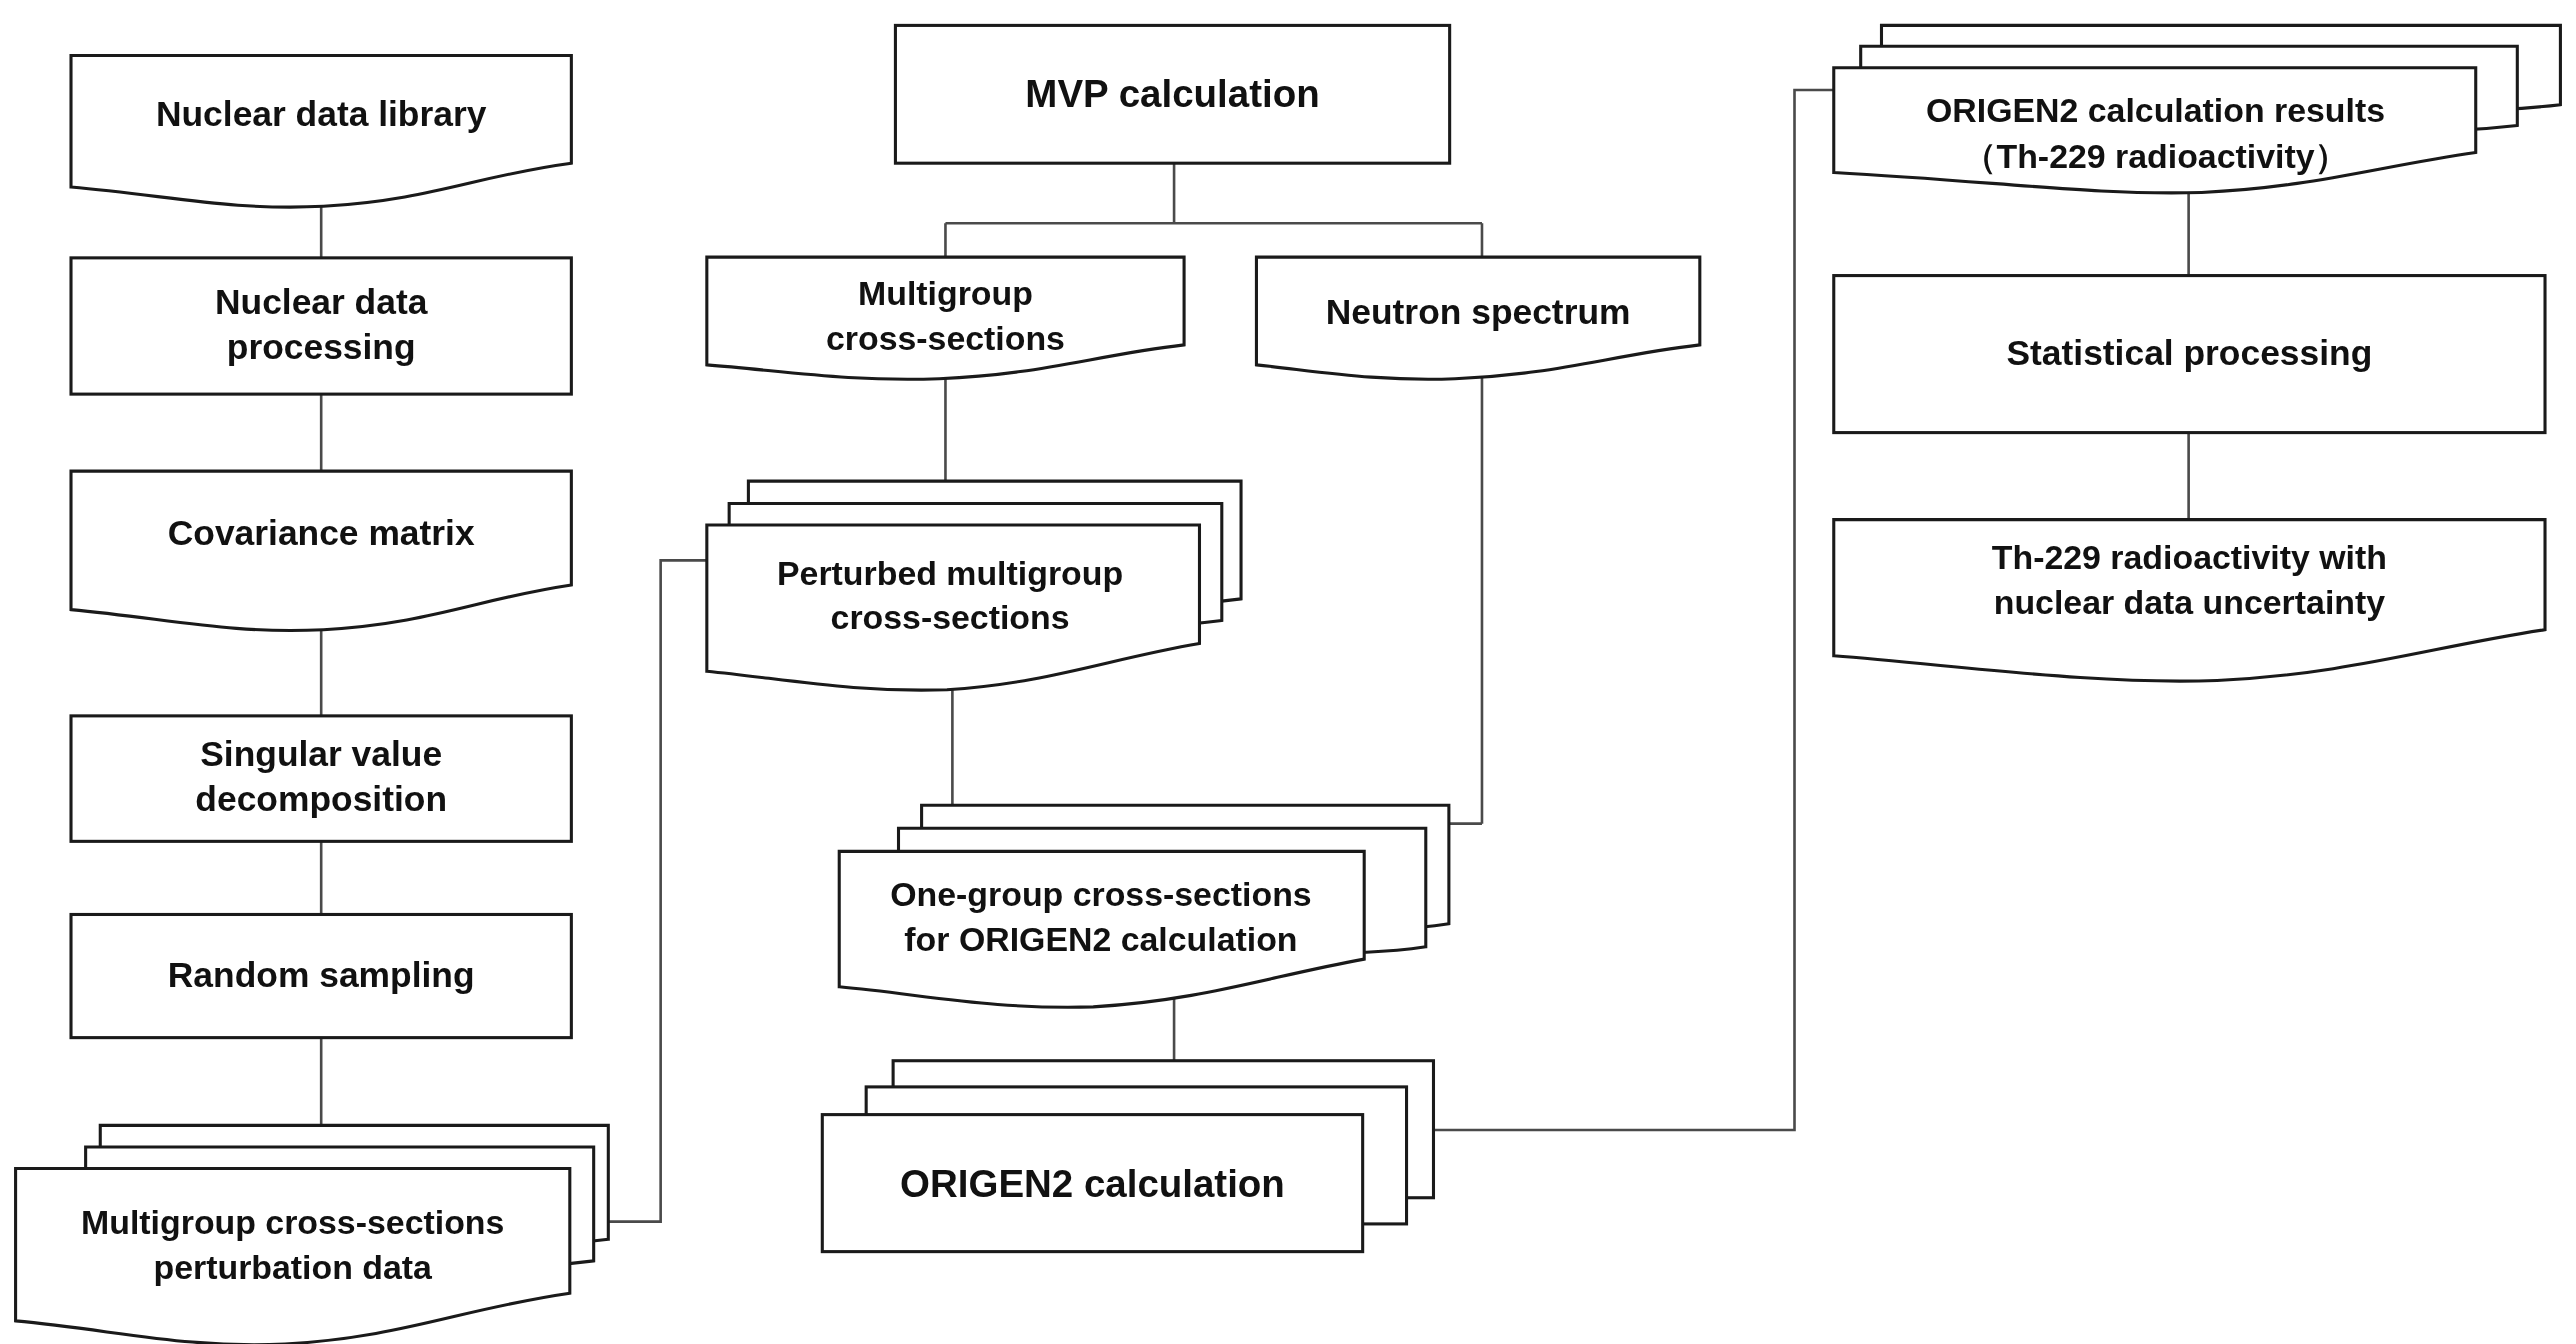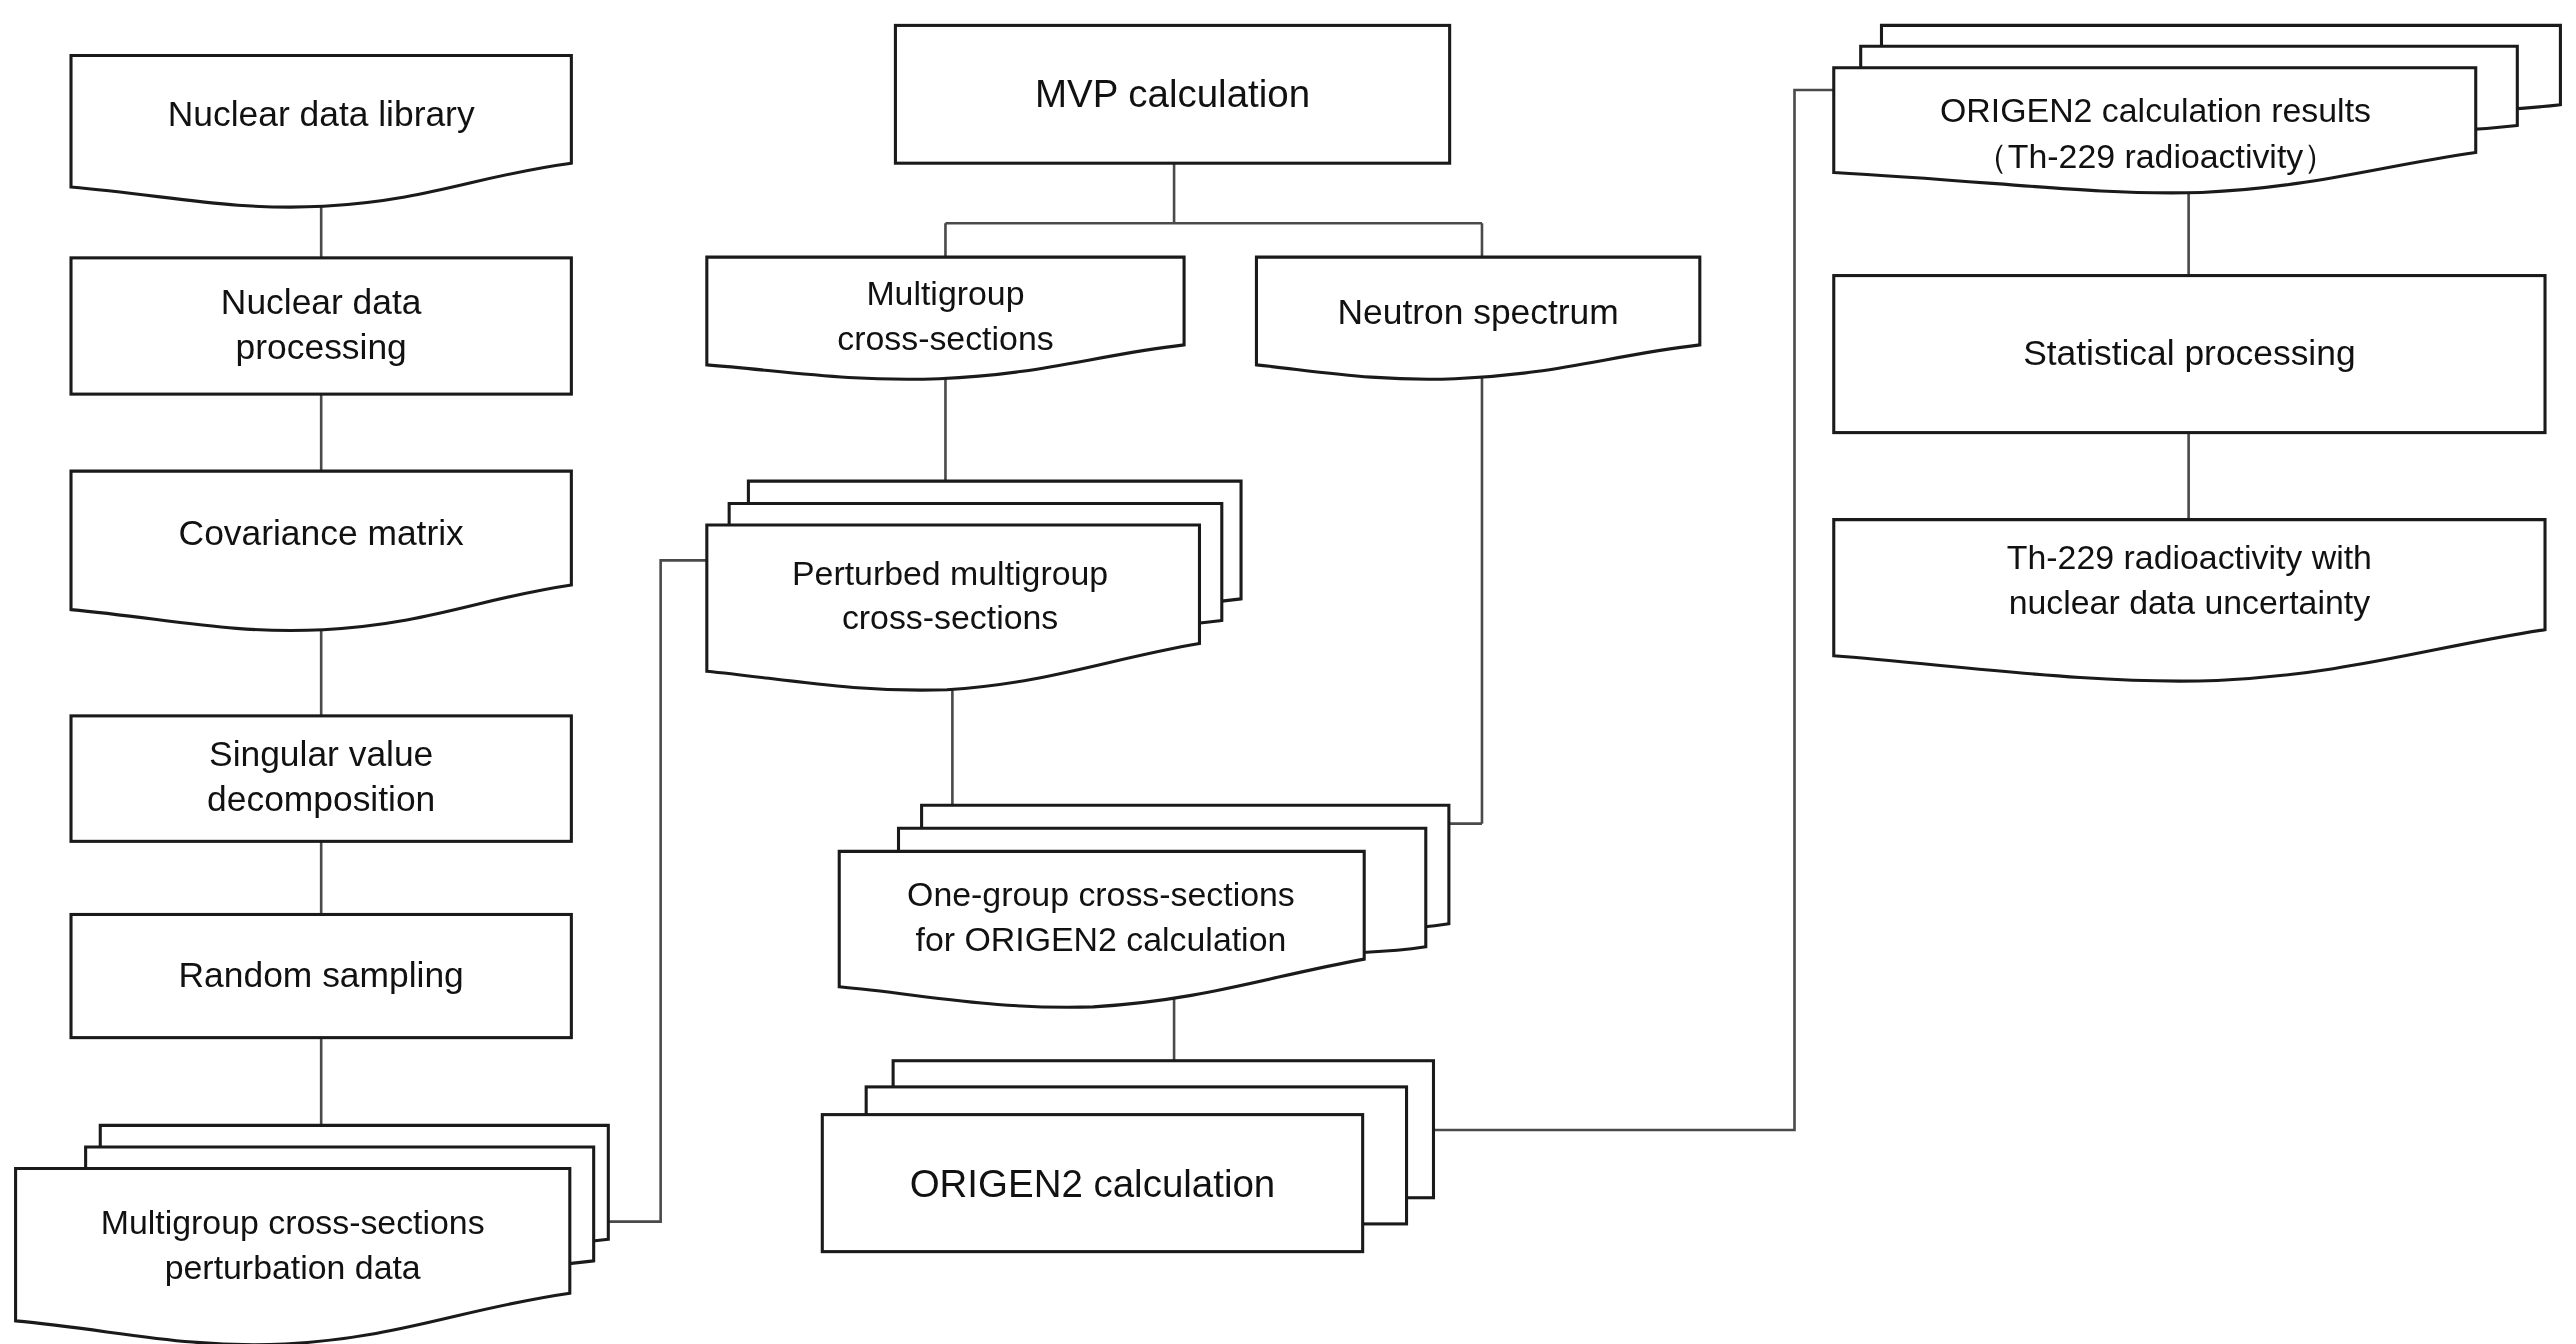--- a/index.html
+++ b/index.html
@@ -1,18 +1,18 @@
 <!DOCTYPE html>
 <html style="font-size:12.3px"><head>
 <meta charset="utf-8">
 <style>
   html,body{margin:0;padding:0;background:#ffffff;}
   body{width:2576px;height:1344px;overflow:hidden;
        font-family:"Liberation Sans","DejaVu Sans",sans-serif;}
-  #stage{position:relative;width:2220px;height:1344px;background:#ffffff;}
+  #stage{position:relative;width:2220px;height:1344px;background:#ffffff;font-weight:bold;}
   svg#flow{position:absolute;left:0;top:0;width:2576px;height:1344px;display:block;}
   .shape{fill:#ffffff;stroke:#1a1a1a;stroke-width:4;}
   .shape.back{stroke-width:4;}
   .conn{fill:none;stroke:#4a4a4a;stroke-width:3.4;}
   .nodetext{font-family:"Liberation Sans","DejaVu Sans",sans-serif;
             fill:#111111;text-anchor:middle;dominant-baseline:middle;
             font-size:46px;letter-spacing:0px;}
   .nodetext.big{font-size:50px;}
   .nodetext.sm{font-size:44px;}
 </style>

